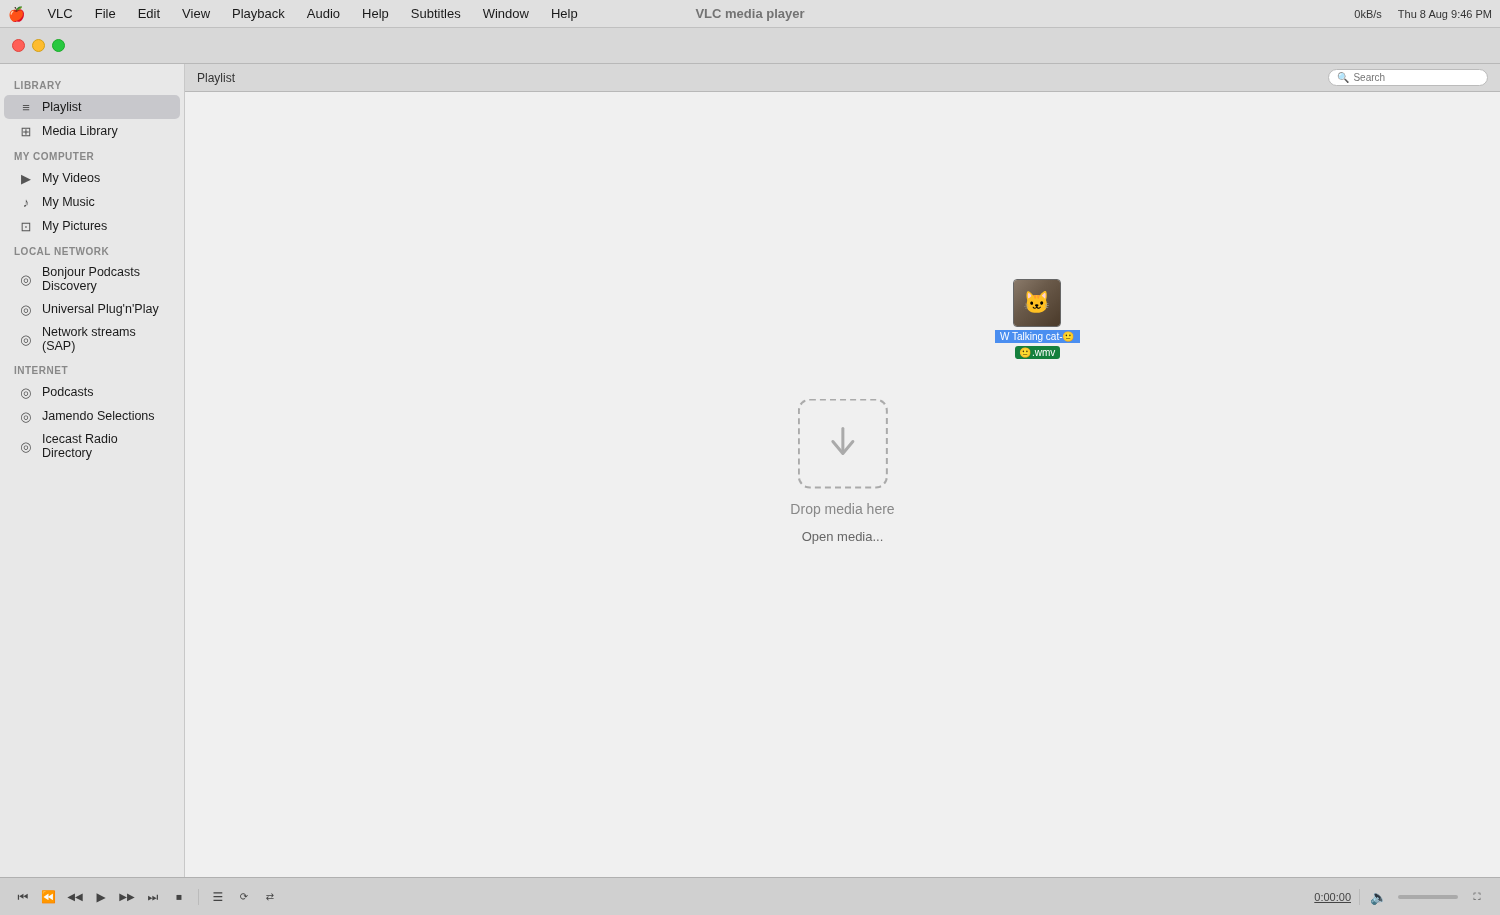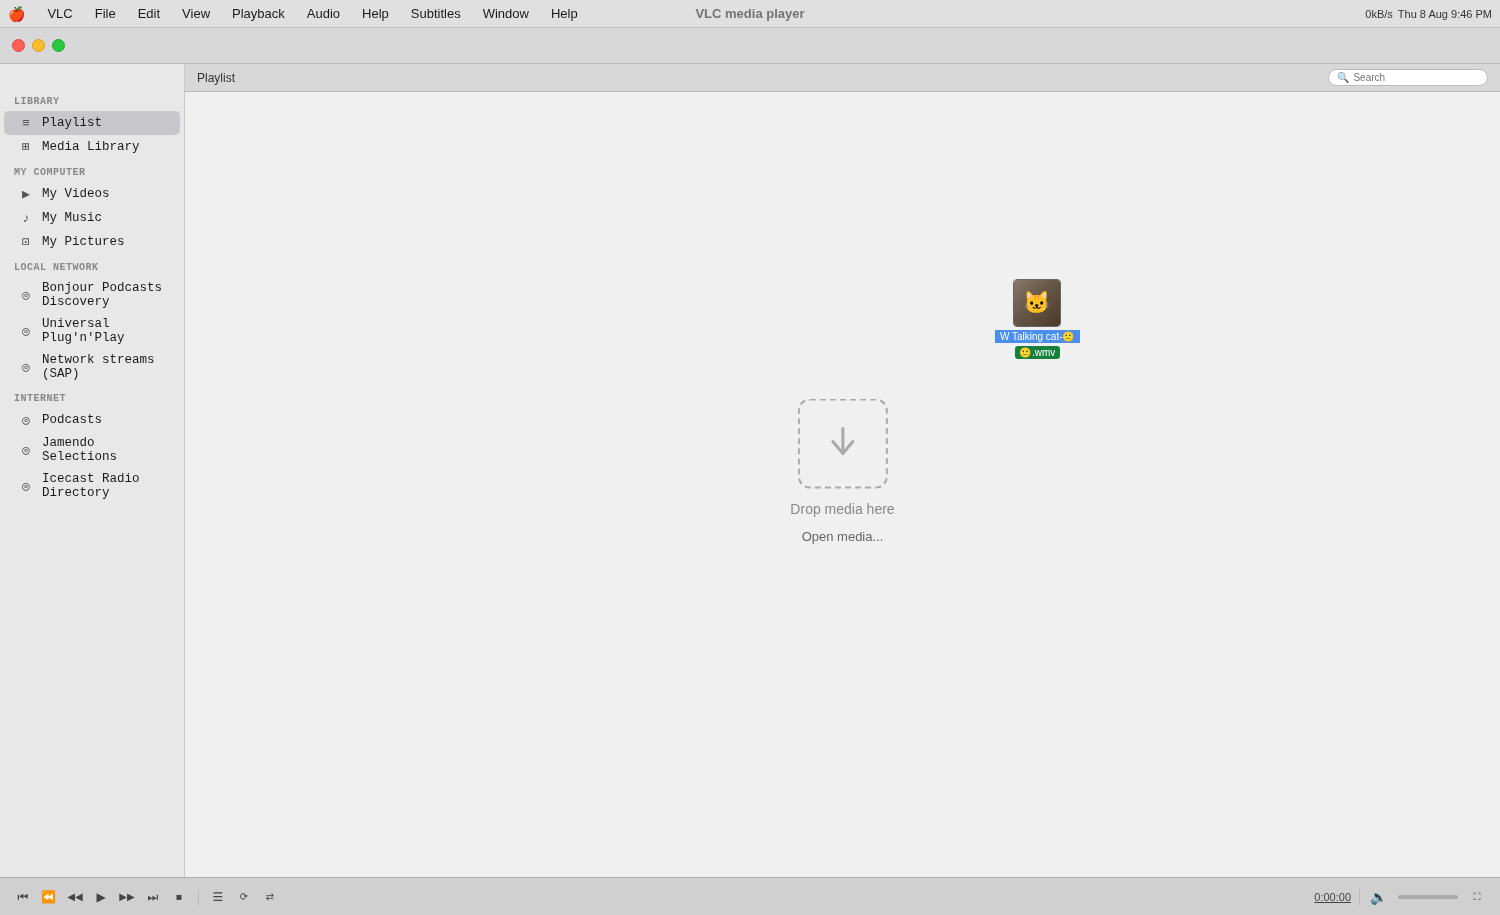--- a/index.html
+++ b/index.html
@@ -43,21 +43,21 @@
       left: 50%;
       transform: translateX(-50%);
       font-size: 13px;
       font-weight: 700;
       color: #737373;
     }
     .menu-bar-right {
       margin-left: auto;
       display: flex;
       align-items: center;
-      gap: 5px;
+      gap: 16px;
       font-size: 12px;
       color: #333;
     }
     .menu-bar-right span { font-size: 11px; }
 
     
     .title-bar {
       height: 36px;
       background: #d8d8d8;
       display: flex;
@@ -79,24 +79,23 @@
     .main-layout {
       display: flex;
       height: calc(915px - 28px - 36px - 38px);
     }
 
     
     .sidebar {
       width: 185px;
       background: #e8e8e8;
       border-right: 1px solid #c8c8c8;
-      padding: 24px 0;
+      padding: 8px 0;
       overflow-y: auto;
       flex-shrink: 0;
-      font-family: Liberation Mono, monospace;
     }
     .sidebar-section-label {
       font-size: 10px;
       font-weight: 700;
       color: #888;
       text-transform: uppercase;
       padding: 8px 14px 4px 14px;
       letter-spacing: 0.5px;
     }
     .sidebar-item {

